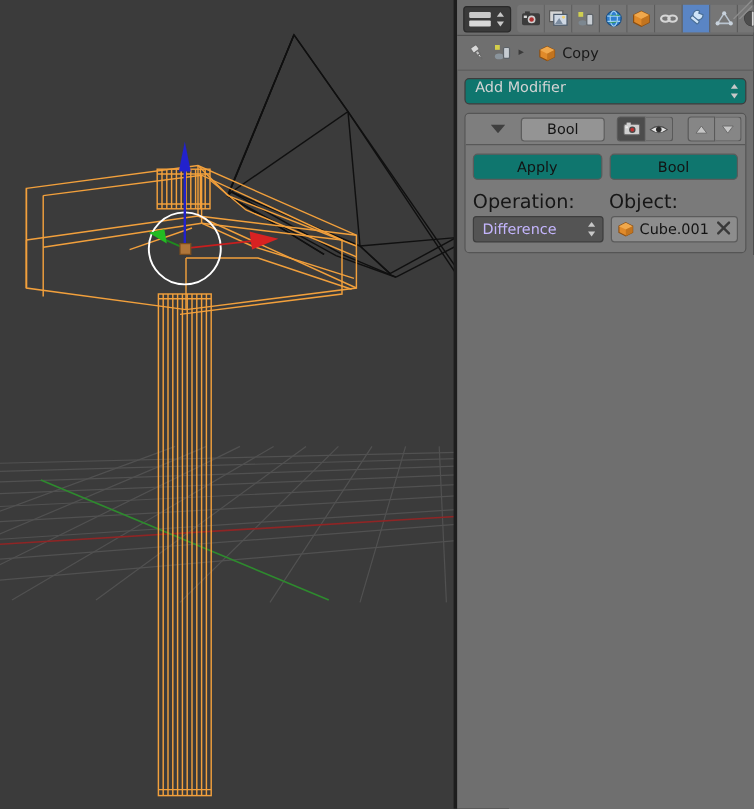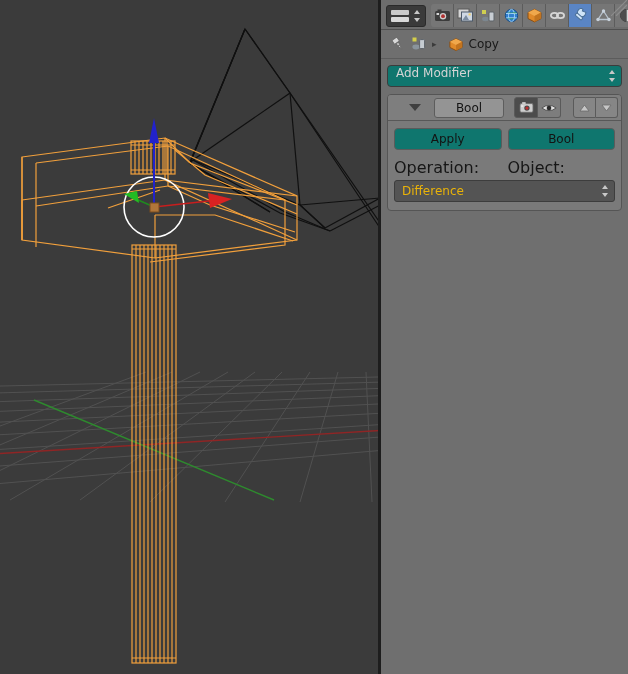--- a/index.html
+++ b/index.html
@@ -68,21 +68,21 @@
   .xbtn{margin-left:9px;width:16px;height:16px;display:flex;align-items:center;justify-content:center;}
 
   .modbodyrow{padding:7px 6px 0 6px;}
   .btnrow{display:flex;gap:6px;}
   .gbtn{flex:1;height:20px;background:#0f766e;border:1px solid #5b5b5b;border-radius:4px;
     display:flex;align-items:center;justify-content:center;color:#131313;font-size:12px;}
   .labelrow{display:flex;gap:6px;margin-top:8px;}
   .lbl{flex:1;color:#161616;font-size:16px;}
   .fieldrow{display:flex;gap:6px;margin-top:3px;padding-bottom:8px;}
   .ddown{flex:1;height:20px;background:#545454;border:1px solid #3d3d3d;border-radius:3px;
-     position:relative;display:flex;align-items:center;padding-left:7px;color:#eab308;font-size:12px;}
+     position:relative;display:flex;align-items:center;padding-left:7px;color:#c4b5fd;font-size:12px;}
   .ddown .updown{position:absolute;right:5px;top:3px;width:8px;height:14px;}
   .objfield{flex:1;height:20px;background:#8d8d8d;border:1px solid #5b5b5b;border-radius:3px;
     position:relative;display:flex;align-items:center;padding-left:4px;gap:4px;color:#131313;font-size:12px;}
   .objfield .xs{position:absolute;right:4px;top:2px;width:14px;height:14px;}
 </style>
 </head>
 <body>
 
 <div id="app">
 
@@ -421,18 +421,32 @@
 
           <div class="fieldrow">
             <div class="ddown">
               <span>Difference</span>
               <svg class="updown" viewBox="0 0 8 14">
                 <polygon points="4,1 7,5 1,5" fill="#c8c8c8"></polygon>
                 <polygon points="4,13 7,9 1,9" fill="#c8c8c8"></polygon>
               </svg>
             </div>
 
+            <div class="objfield">
+              <svg width="15" height="14" viewBox="0 0 17 15">
+                <polygon points="8.5,1.3 15,4.6 15,10.6 8.5,13.9 2,10.6 2,4.6" fill="#e08a2a" stroke="#8a4e12"></polygon>
+                <polygon points="8.5,1.3 15,4.6 8.5,7.9 2,4.6" fill="#f0a84c"></polygon>
+                <polygon points="8.5,7.9 15,4.6 15,10.6 8.5,13.9" fill="#c2741f"></polygon>
+              </svg>
+              <span>Cube.001</span>
+              <svg class="xs" viewBox="0 0 14 14">
+                <g stroke="#3a3a3a" stroke-width="2" stroke-linecap="round">
+                  <line x1="2.5" y1="2.5" x2="11.5" y2="11.5"></line>
+                  <line x1="11.5" y1="2.5" x2="2.5" y2="11.5"></line>
+                </g>
+              </svg>
+            </div>
           </div>
         </div>
       </div>
     </div>
   </div>
 </div>
 
 </body></html>

